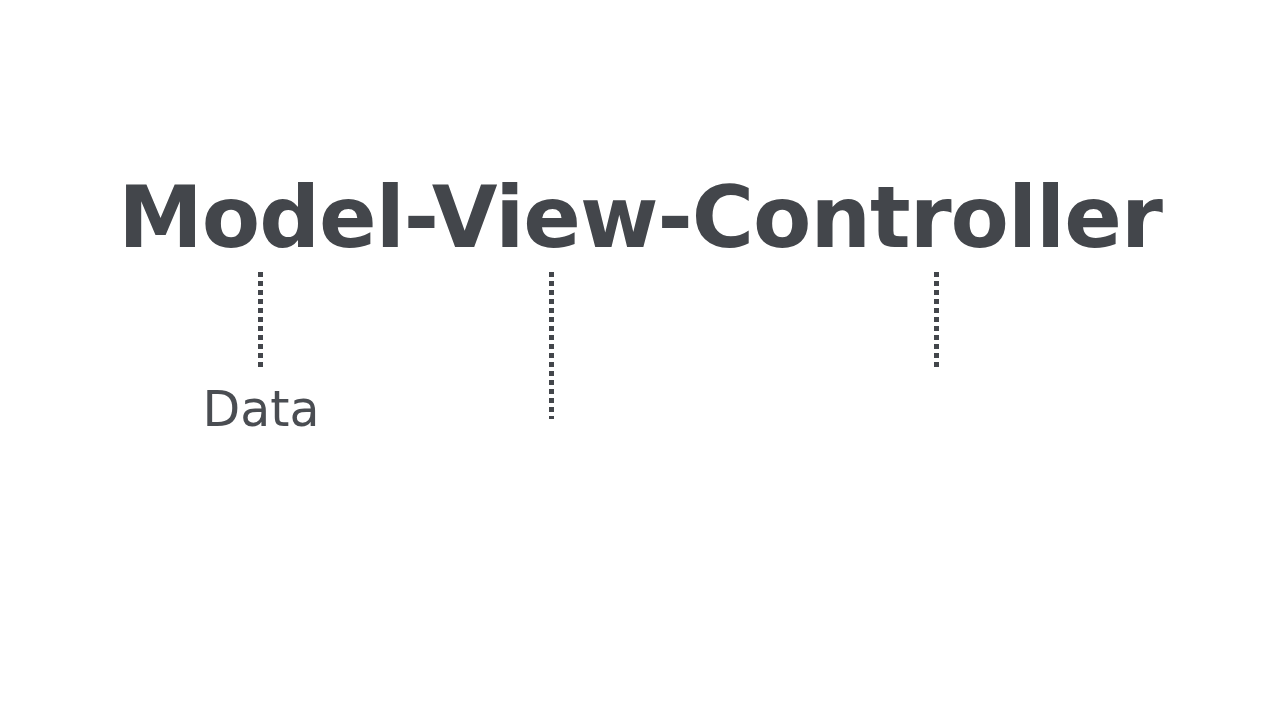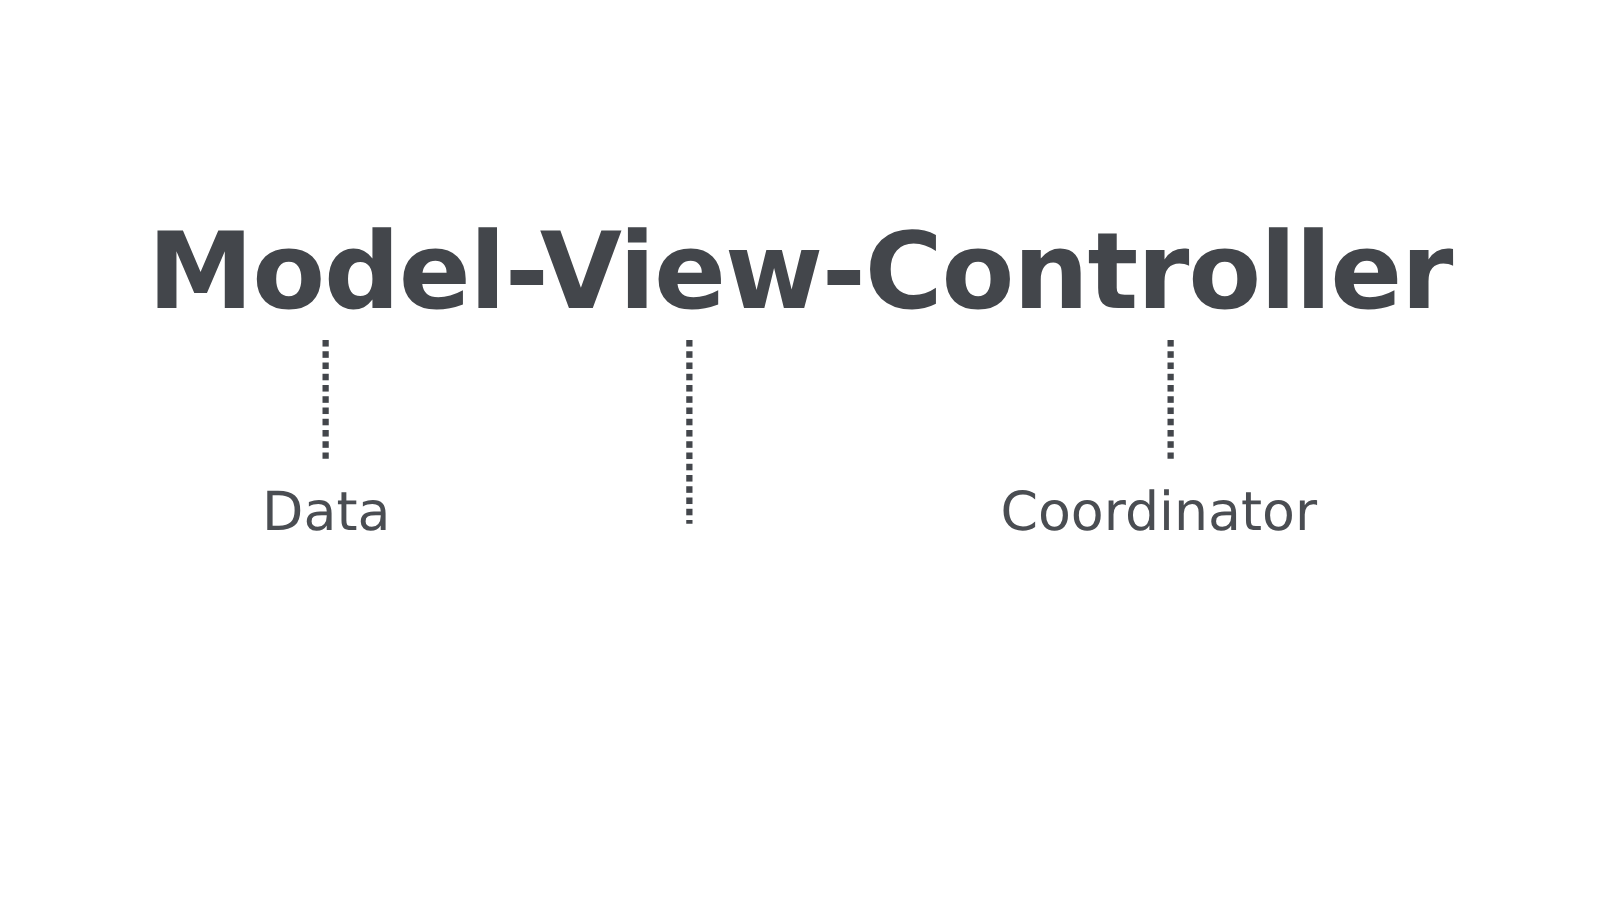--- a/index.html
+++ b/index.html
@@ -54,21 +54,21 @@
   }
   .connector.c1 { left: 258px; top: 272px; height: 95px; }
   .connector.c2 { left: 549px; top: 272px; height: 147px; }
   .connector.c3 { left: 934px; top: 272px; height: 95px; }
 
   
   .label {
     position: absolute;
     font-family: "DejaVu Sans", sans-serif;
     font-weight: normal;
-    font-size: 43px;
+    font-size: 49px;
     line-height: 50px;
     color: #4a4d52;
     white-space: nowrap;
     text-align: center;
   }
   .label.l1 {
     left: 61px;
     top: 385px;
     width: 400px;
   }
@@ -90,15 +90,14 @@
 
   <div class="title">Model-View-Controller</div>
 
   <div class="connector c1"></div>
   <div class="connector c2"></div>
   <div class="connector c3"></div>
 
   <div class="label l1">Data</div>
 
 
-  <div class="label l3">Coordinator</div>
 
 </div>
 
 </body></html>

